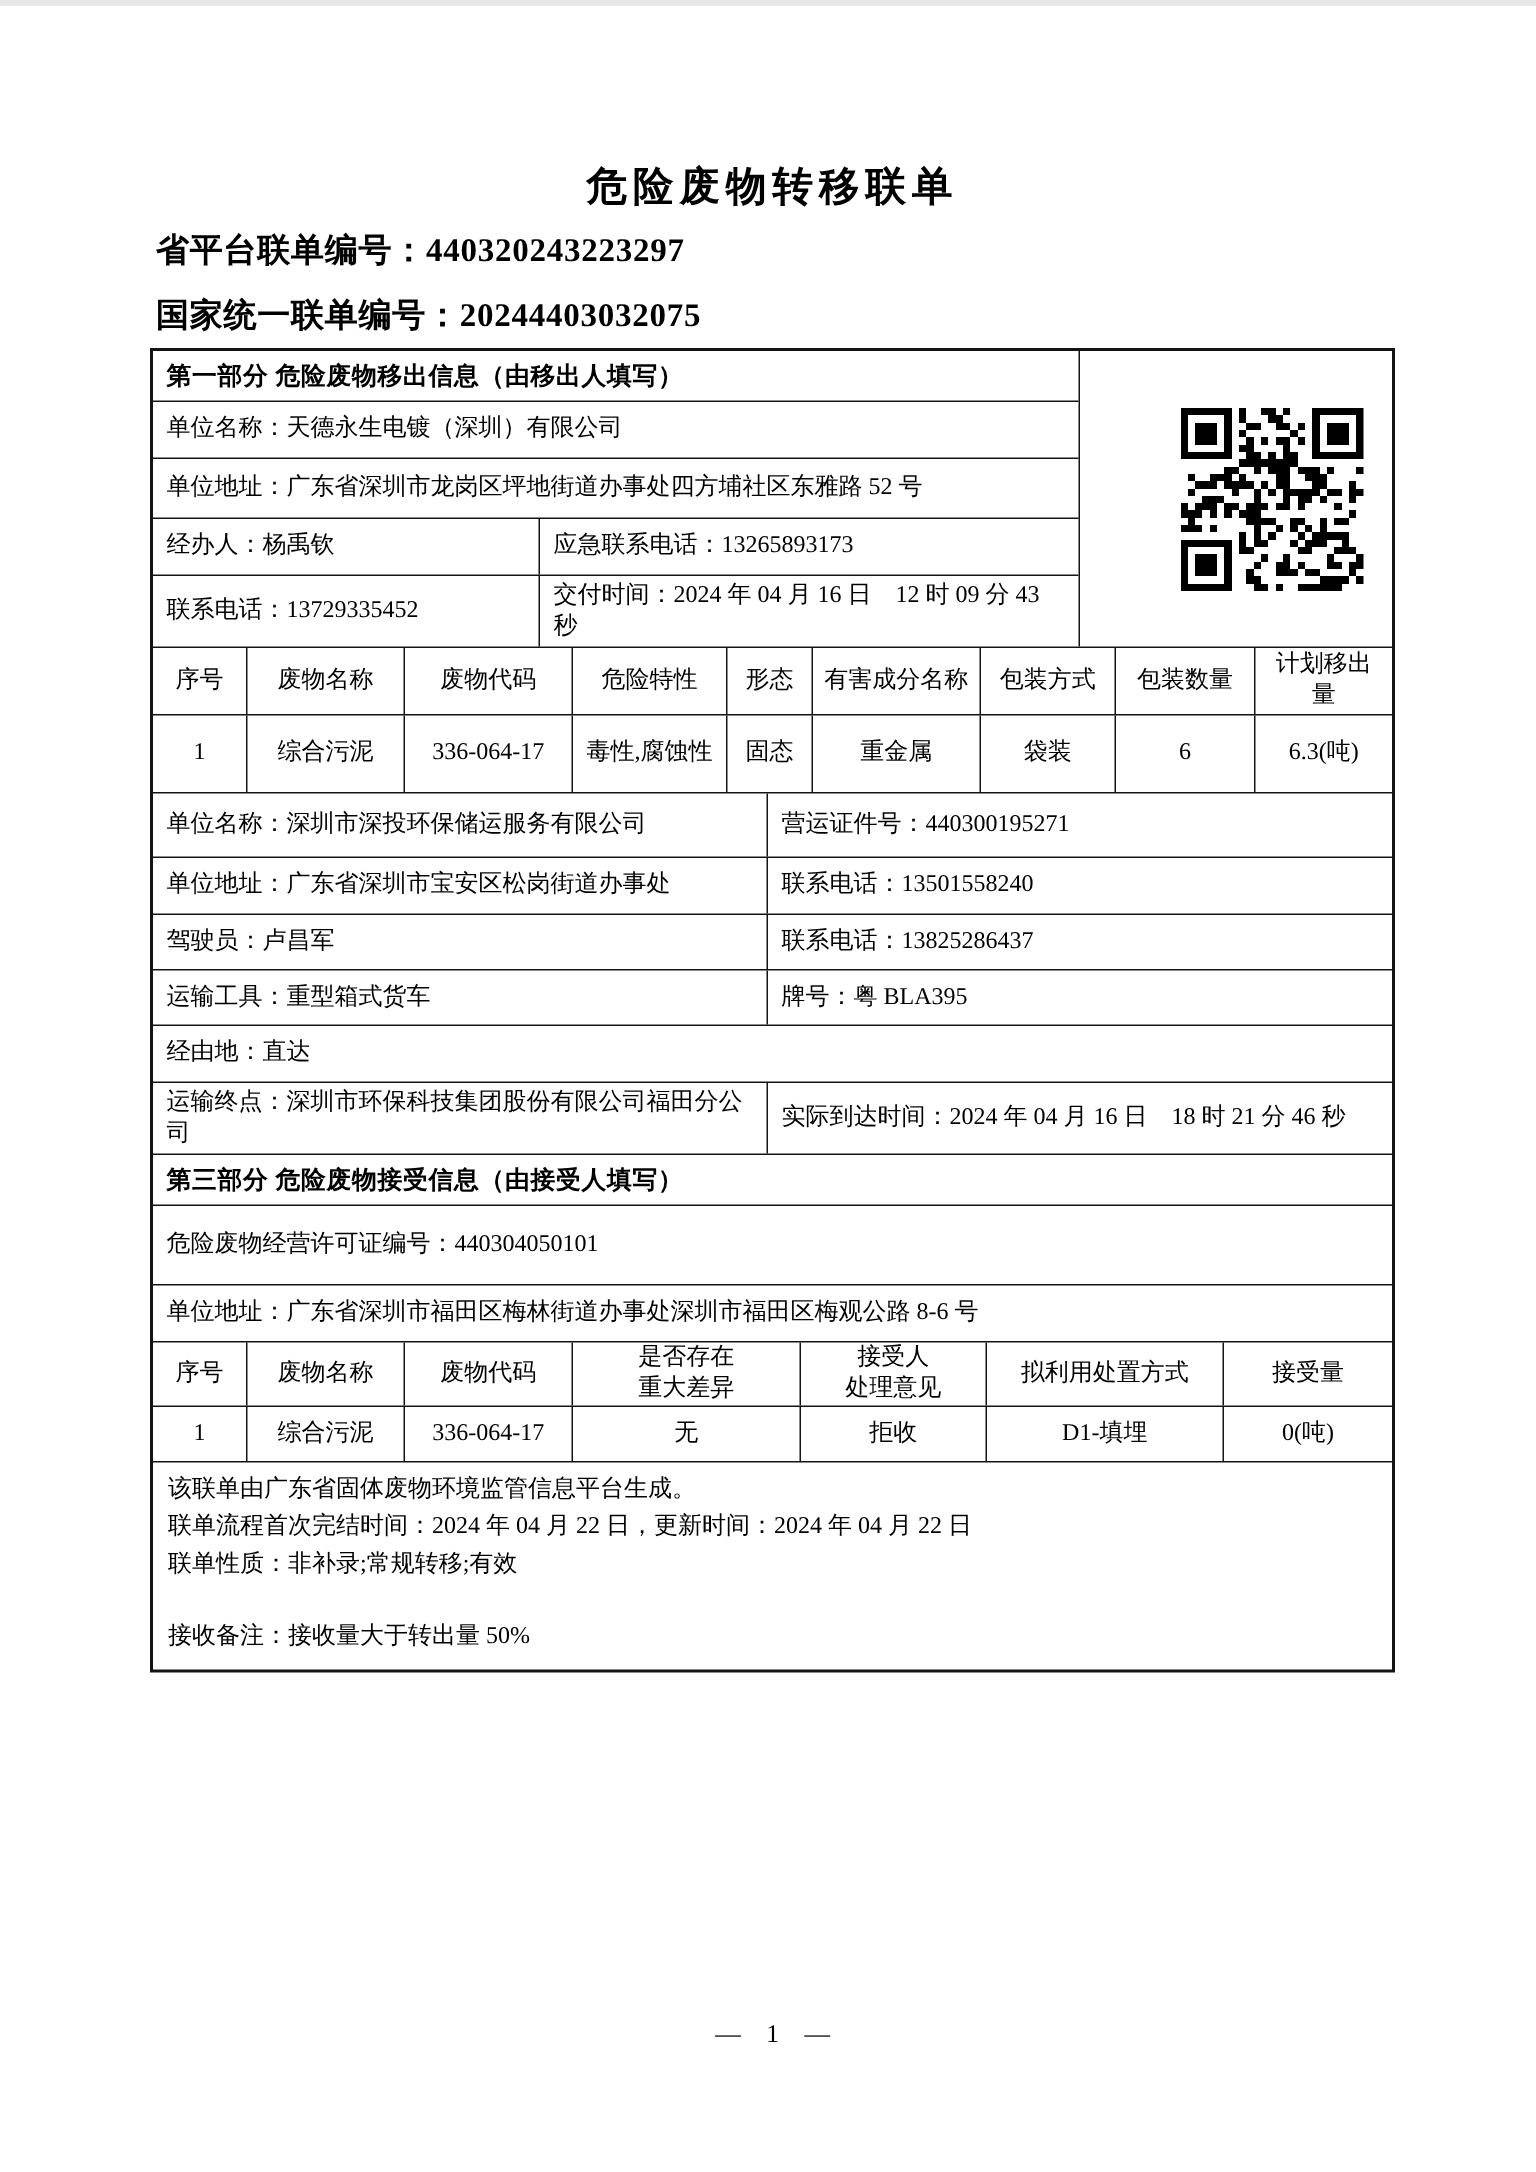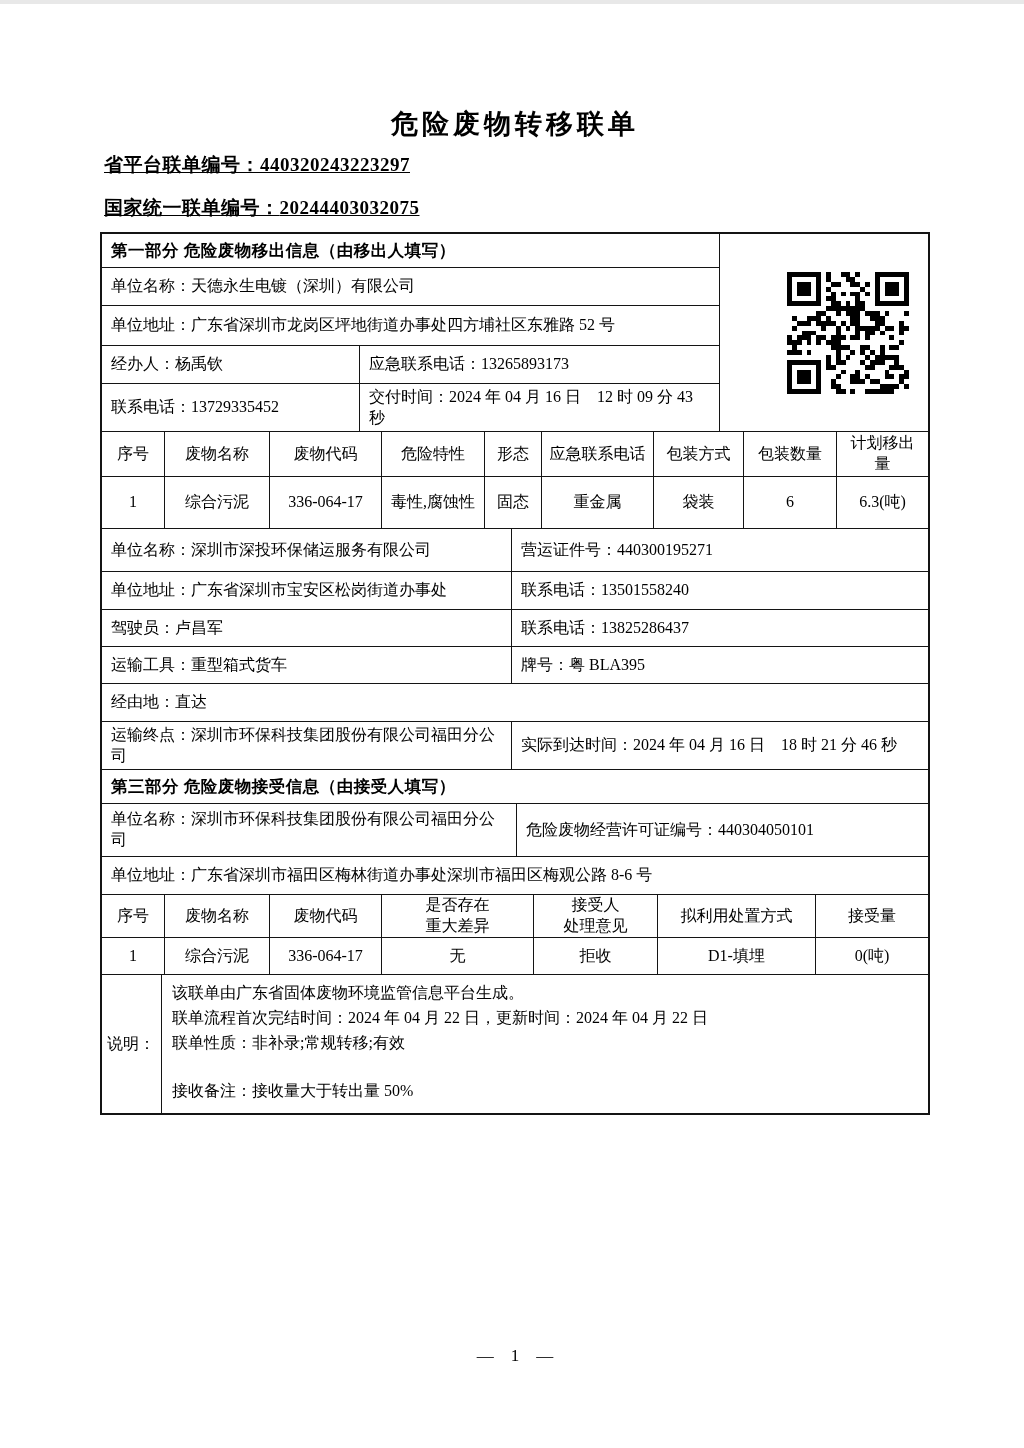--- a/index.html
+++ b/index.html
@@ -7,21 +7,21 @@
   .page {
     position:relative; width:1024px; height:1448px; background:#ffffff;
     font-family:"Liberation Serif","DejaVu Serif",serif; color:#000;
     margin:4px auto; overflow:hidden;
   }
   .title {
     position:absolute; top:102px; left:100px; width:830px;
     text-align:center; font-size:27px; font-weight:bold; letter-spacing:4px;
   }
   .hnum {
-    position:absolute; left:104px; font-size:19px; font-weight:bold; letter-spacing:0.5px;text-decoration:underline;
+    position:absolute; left:104px; font-size:22px; font-weight:bold; letter-spacing:0.5px;
   }
   .doc-table {
     position:absolute; left:100px; top:228px; width:830px;
     border:2px solid #141414; font-size:16px; line-height:1.3;
   }
   .tr { display:flex; border-bottom:1px solid #141414; }
   .tr.nb { border-bottom:none; }
   .td {
     border-right:1px solid #141414; padding:3px 9px;
     display:flex; align-items:center; overflow:hidden;
@@ -396,21 +396,21 @@
       <div class="td th" style="flex:0 0 112px">
           <div class="cell-text pre">废物代码</div>
         </div>
       <div class="td th" style="flex:0 0 103px">
           <div class="cell-text pre">危险特性</div>
         </div>
       <div class="td th" style="flex:0 0 57px">
           <div class="cell-text pre">形态</div>
         </div>
       <div class="td th" style="flex:0 0 112px">
-          <div class="cell-text pre">应急联系电话</div>
+          <div class="cell-text pre">有害成分名称</div>
         </div>
       <div class="td th" style="flex:0 0 90px">
           <div class="cell-text pre">包装方式</div>
         </div>
       <div class="td th" style="flex:0 0 93px">
           <div class="cell-text pre">包装数量</div>
         </div>
       <div class="td th last">
           <div class="cell-text pre">计划移出
 量</div>
@@ -491,23 +491,20 @@
           <div class="cell-text"><span>实际到达时间：</span><span>2024 年 04 月 16 日　18 时 21 分 46 秒</span></div>
         </div>
     </div>
 
     <div class="tr" style="height:34px">
       <div class="td last sec">
           <div class="cell-text">第三部分  危险废物接受信息（由接受人填写）</div>
         </div>
     </div>
     <div class="tr" style="height:53px">
-      <div class="td" style="flex:0 0 415px">
-          <div class="cell-text"><span>单位名称：</span><span>深圳市环保科技集团股份有限公司福田分公司</span></div>
-        </div>
       <div class="td last">
           <div class="cell-text"><span>危险废物经营许可证编号：</span><span>440304050101</span></div>
         </div>
     </div>
     <div class="tr" style="height:38px">
       <div class="td last">
           <div class="cell-text"><span>单位地址：</span><span>广东省深圳市福田区梅林街道办事处深圳市福田区梅观公路 8-6 号</span></div>
         </div>
     </div>
 
@@ -554,23 +551,20 @@
         </div>
       <div class="td th" style="flex:0 0 158px">
           <div class="cell-text">D1-填埋</div>
         </div>
       <div class="td th last">
           <div class="cell-text">0(吨)</div>
         </div>
     </div>
 
     <div class="tr nb" style="height:138px">
-      <div class="td" style="flex:0 0 60px; padding:3px 5px">
-          <div class="cell-text">说明：</div>
-        </div>
       <div class="td last notes-body">
         <div class="notes-line">该联单由广东省固体废物环境监管信息平台生成。</div>
         <div class="notes-line">联单流程首次完结时间：2024 年 04 月 22 日，更新时间：2024 年 04 月 22 日</div>
         <div class="notes-line">联单性质：非补录;常规转移;有效</div>
         <div class="notes-line"></div>
         <div class="notes-line">接收备注：接收量大于转出量 50%</div>
       </div>
     </div>
 
   </div>

